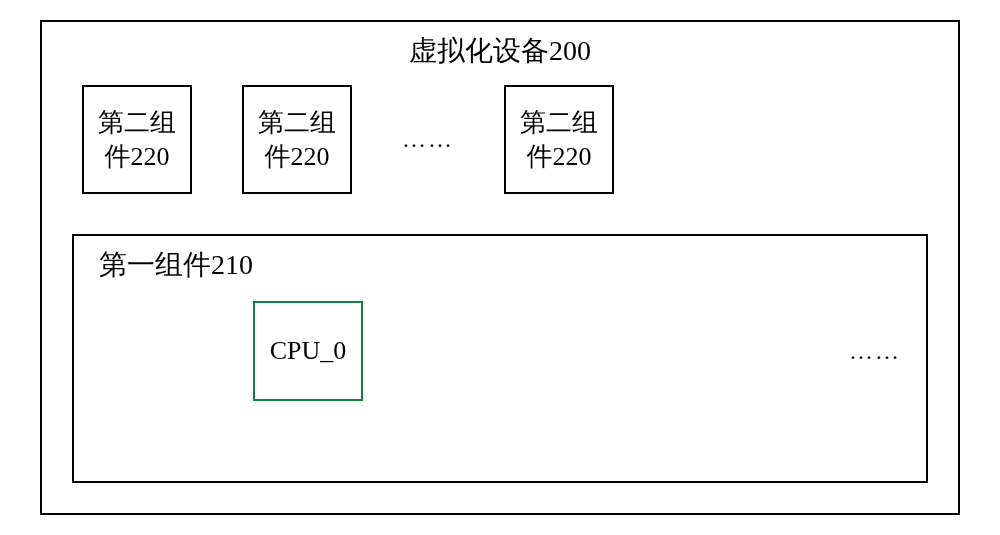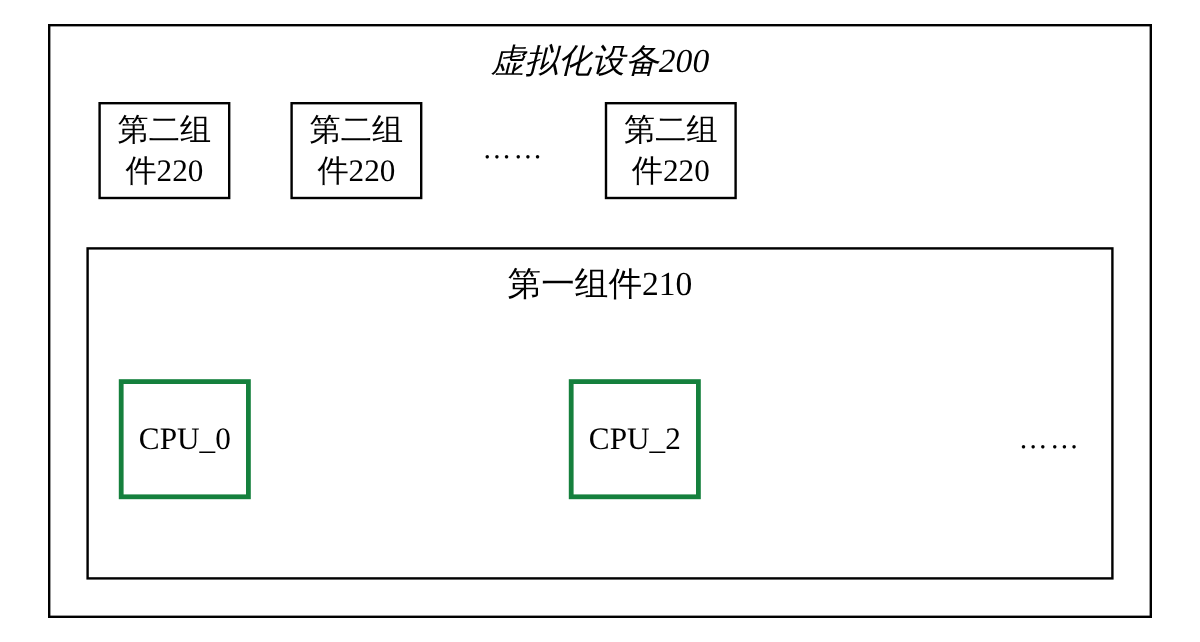--- a/index.html
+++ b/index.html
@@ -19,66 +19,65 @@
       width: 100%;
       height: 100%;
       padding: 10px 30px 30px 30px;
       display: flex;
       flex-direction: column;
     }
     .outer-title {
       text-align: center;
       font-size: 28px;
       margin-bottom: 15px;
-      font-style: italic;
     }
     .top-row {
       display: flex;
       align-items: center;
       gap: 50px;
       margin-bottom: 40px;
       padding-left: 10px;
     }
     .component-box {
       border: 2px solid #000;
       width: 110px;
-      height: 81px;
+      height: 109px;
       display: flex;
       align-items: center;
       justify-content: center;
       text-align: center;
       font-size: 26px;
       line-height: 1.3;
       padding: 5px;
     }
     .ellipsis-top {
       font-size: 24px;
       letter-spacing: 2px;
       align-self: center;
     }
     .inner-container {
       border: 2px solid #000;
       flex: 1;
       padding: 10px 25px 25px 25px;
       display: flex;
-      flex-direction: column;
+      flex-direction: row;
     }
     .inner-title {
       text-align: center;
       font-size: 28px;
       margin-bottom: 20px;
     }
     .cpu-row {
       display: flex;
       align-items: center;
       justify-content: space-between;
       flex: 1;
     }
     .cpu-box {
-      border: 4px solid #15803d;
+      border: 2px solid #15803d;
       width: 110px;
       height: 100px;
       display: flex;
       align-items: center;
       justify-content: center;
       font-size: 26px;
     }
     .ellipsis-cpu {
       font-size: 24px;
       letter-spacing: 2px;
@@ -94,17 +93,16 @@
     <div class="component-box">第二组件220</div>
     <div class="component-box">第二组件220</div>
     <div class="ellipsis-top">……</div>
     <div class="component-box">第二组件220</div>
   </div>
 
   <div class="inner-container">
     <div class="inner-title">第一组件210</div>
     <div class="cpu-row">
       <div class="cpu-box">CPU_0</div>
-      <div class="cpu-box">CPU_2</div>
       <div class="ellipsis-cpu">……</div>
     </div>
   </div>
 </div>
 
 </body></html>

